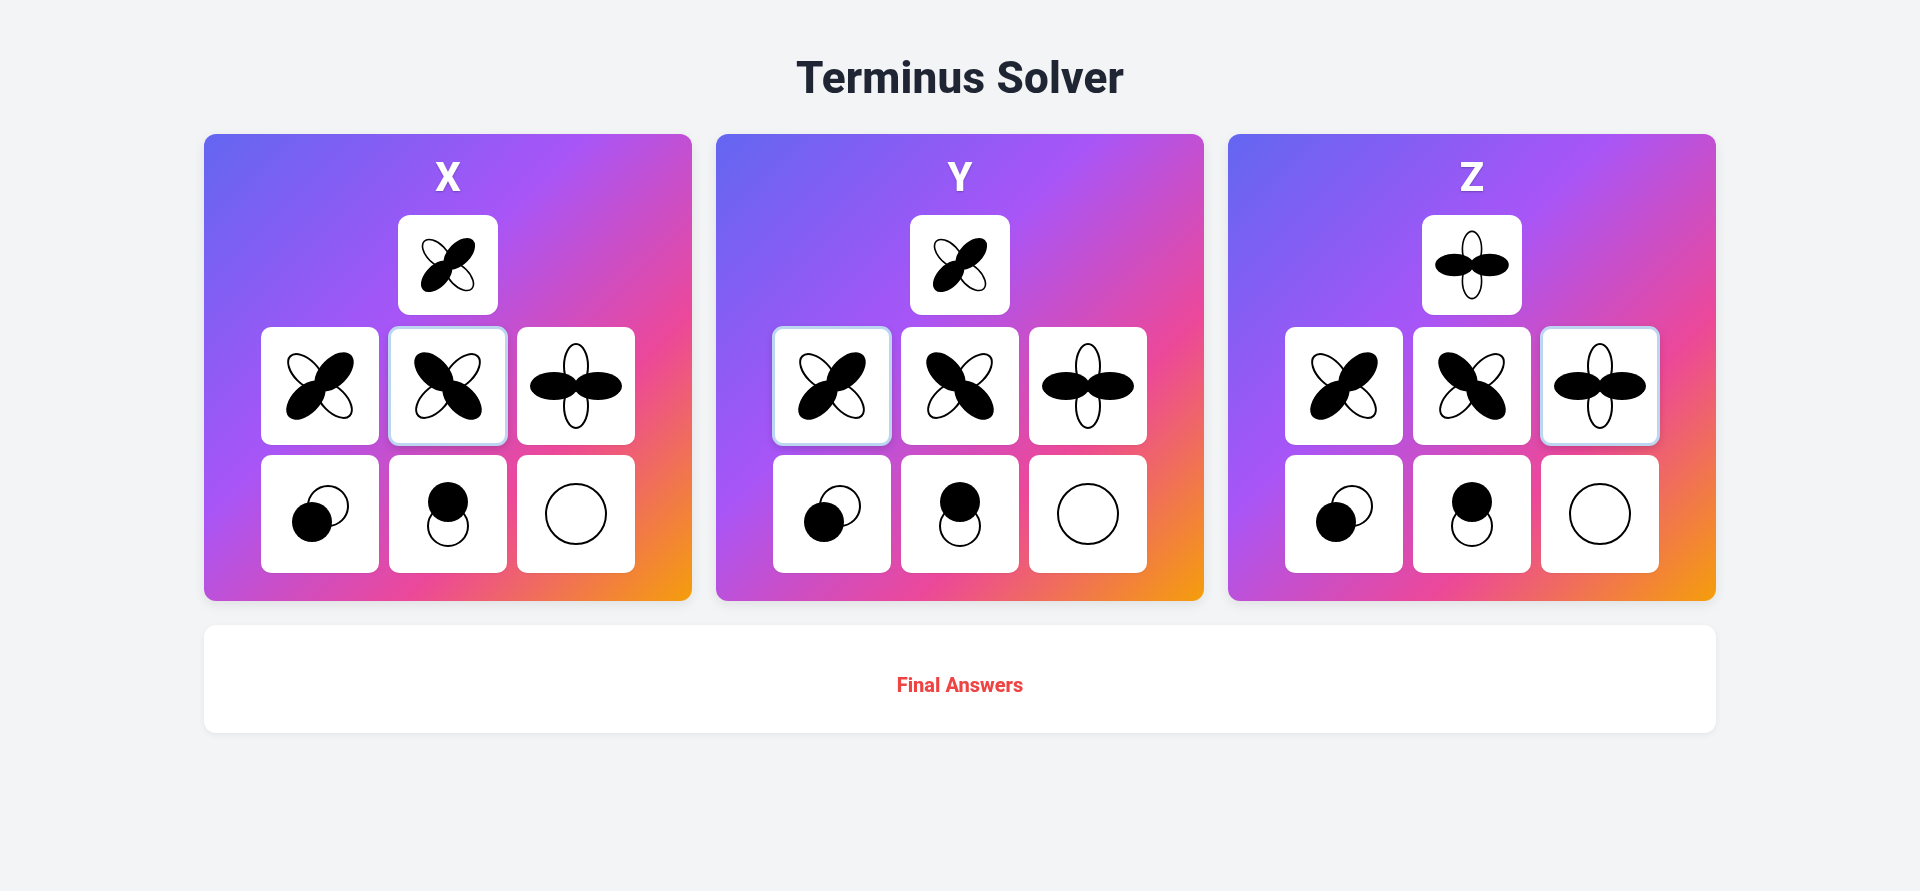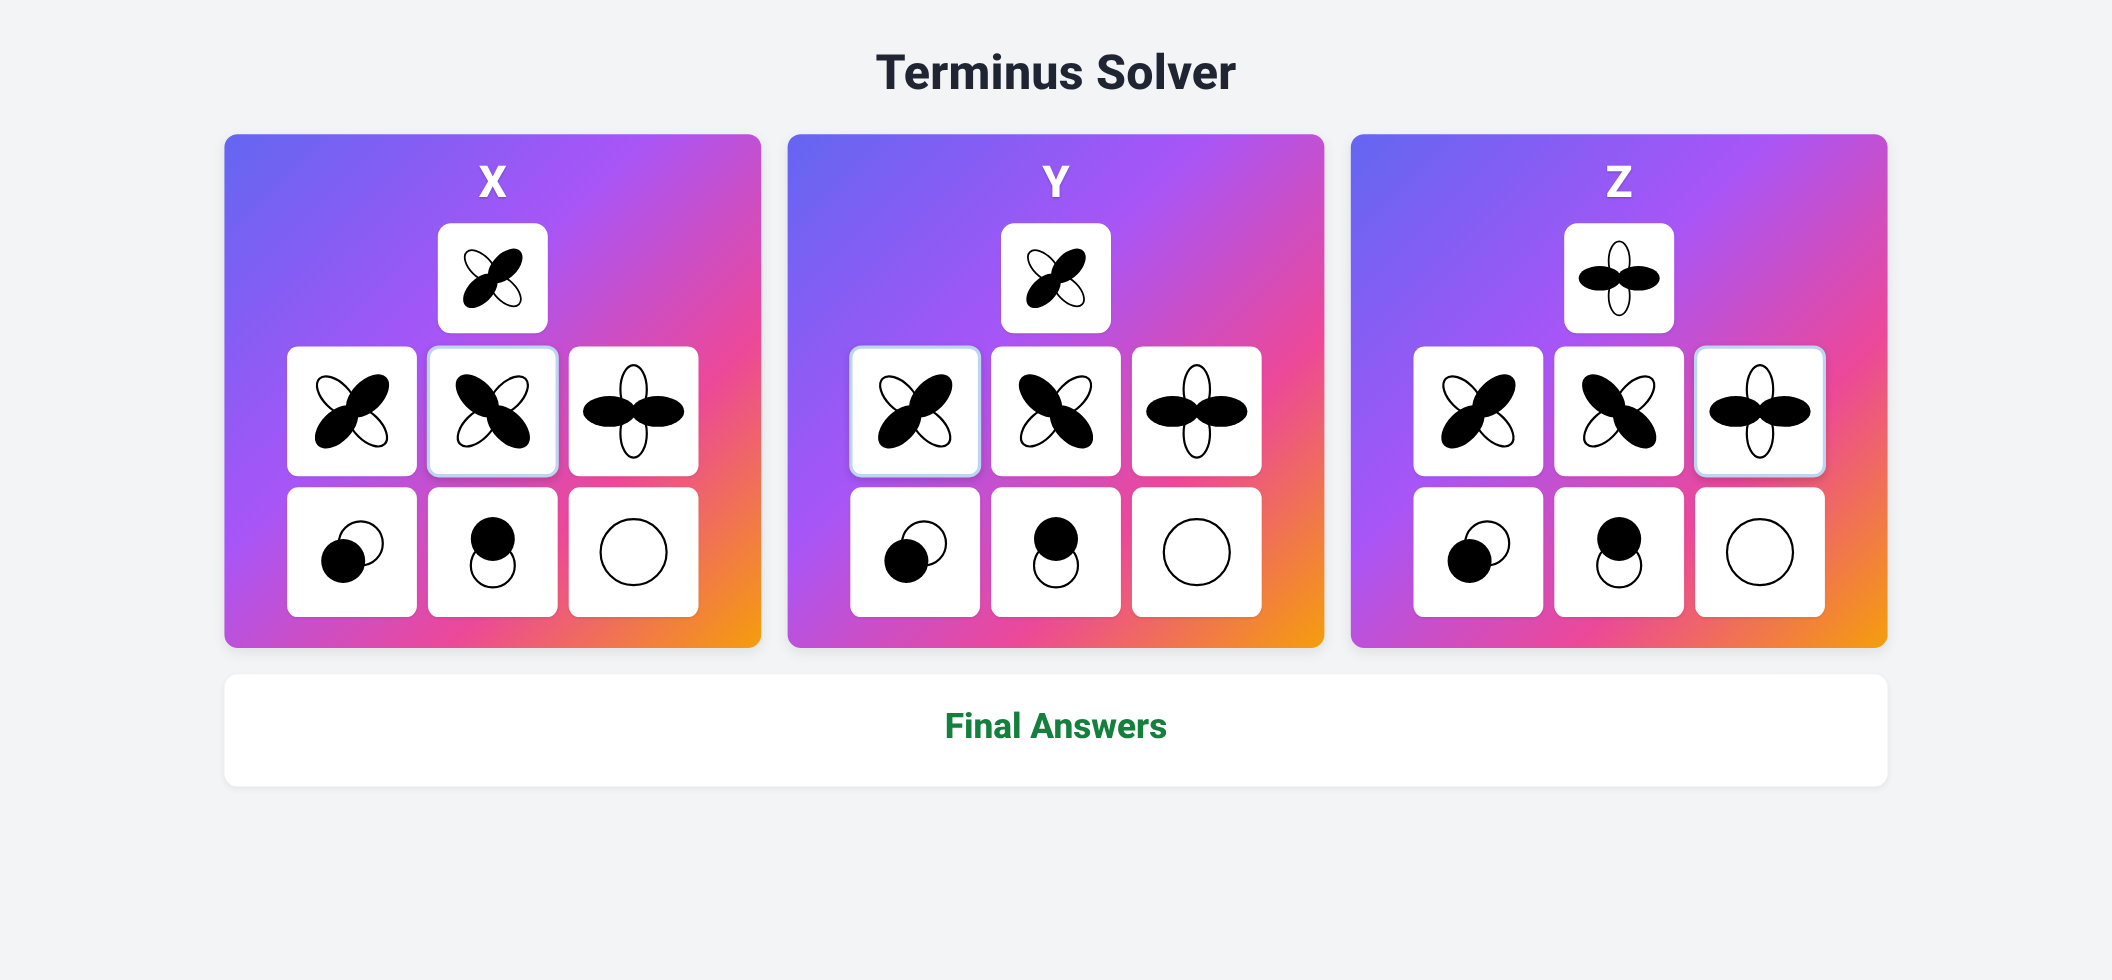--- a/index.html
+++ b/index.html
@@ -5,21 +5,21 @@
   * { box-sizing: border-box; margin: 0; padding: 0; }
   html, body {
     background: #f3f4f6;
     font-family: "Segoe UI", -apple-system, Roboto, Helvetica, Arial, sans-serif;
     color: #111827;
   }
   body { overflow-y: scroll; }
   .page {
     max-width: 1560px;
     margin: 0 auto;
-    padding: 40px 0 60px;
+    padding: 52px 0 60px;
   }
   .header {
     text-align: center;
     margin-bottom: 30px;
   }
   .title {
     font-size: 44px;
     font-weight: 800;
     letter-spacing: 0.2px;
     color: #1f2533;
@@ -94,23 +94,24 @@
   .option-row svg { width: 100px; height: 100px; }
   .answers-card {
     margin: 24px 24px 0;
     background: #ffffff;
     border-radius: 12px;
     box-shadow: 0 2px 6px rgba(0,0,0,0.06);
     padding: 28px 28px 36px;
     text-align: center;
   }
   .answers-title {
-    font-size: 32px;
+    font-size: 20px;
     font-weight: 800;
-    color: #15803d;
+    color: #ef4444;
+    margin-top: 20px;
   }
   ::-webkit-scrollbar { width: 16px; }
   ::-webkit-scrollbar-track { background: #f1f1f1; }
   ::-webkit-scrollbar-thumb { background: #c4c8cf; border-radius: 2px; }
 </style>
 </head>
 <body>
 
 <svg width="0" height="0" style="position:absolute">
   <defs>

